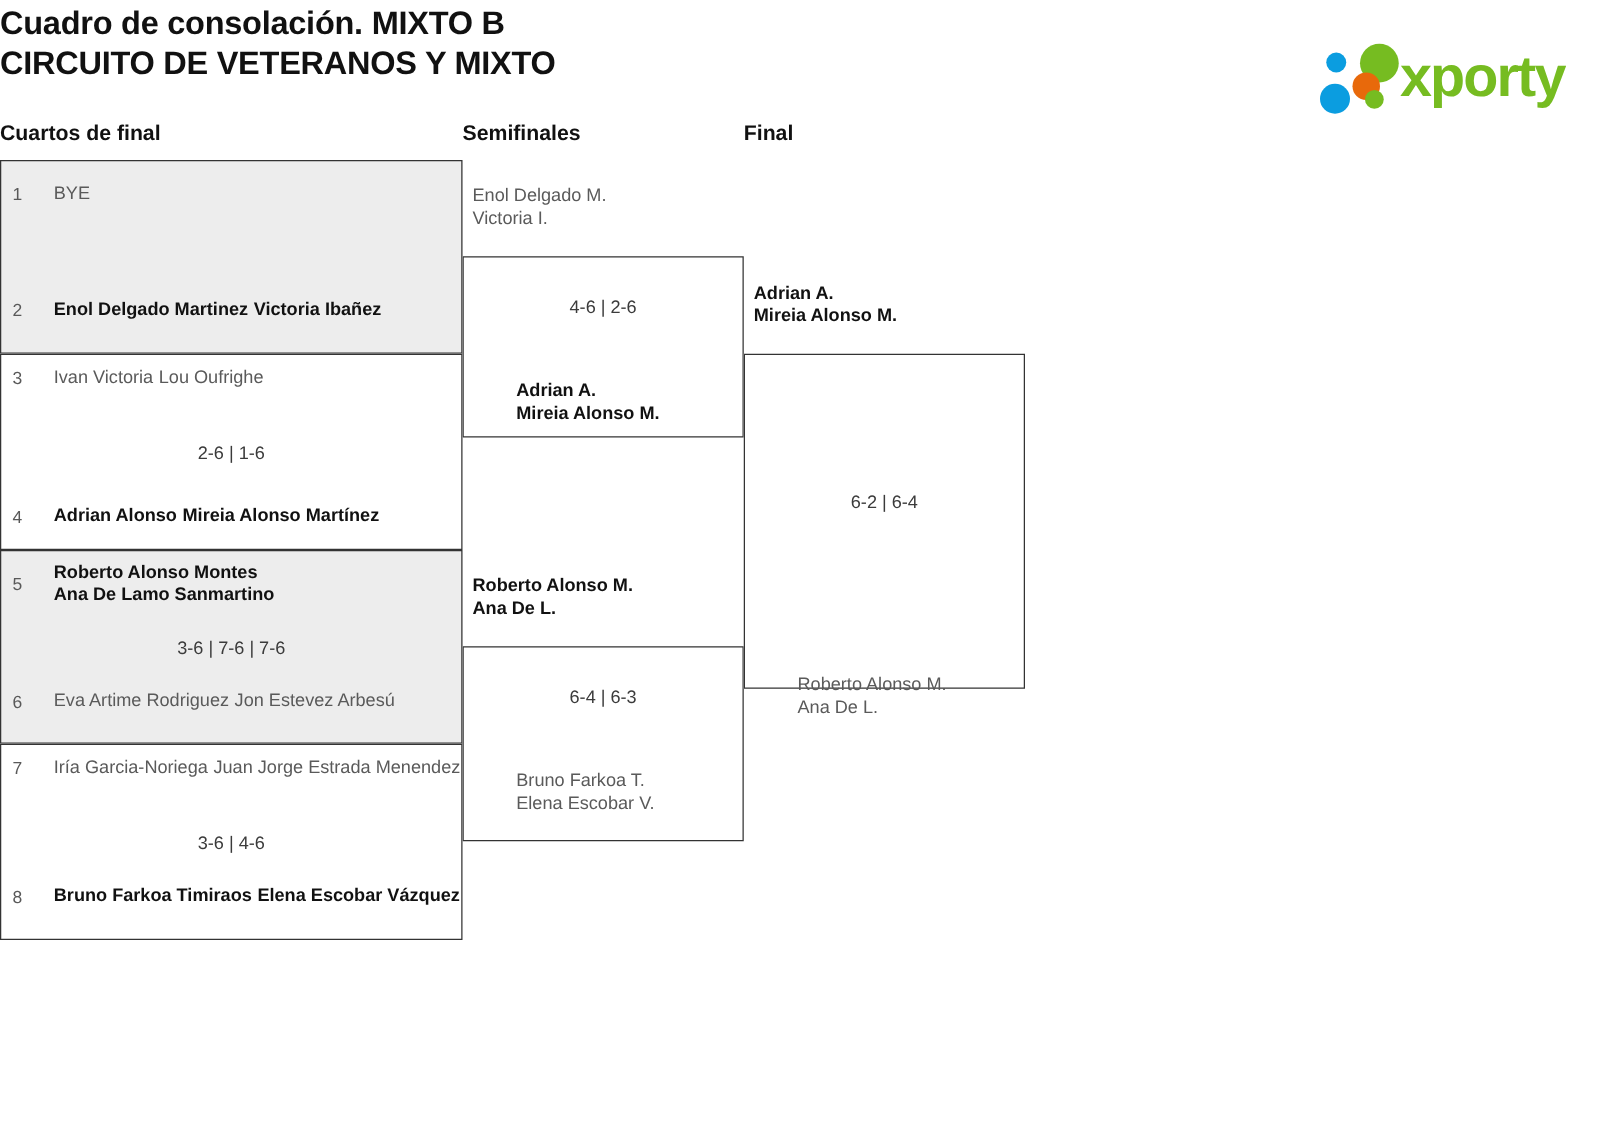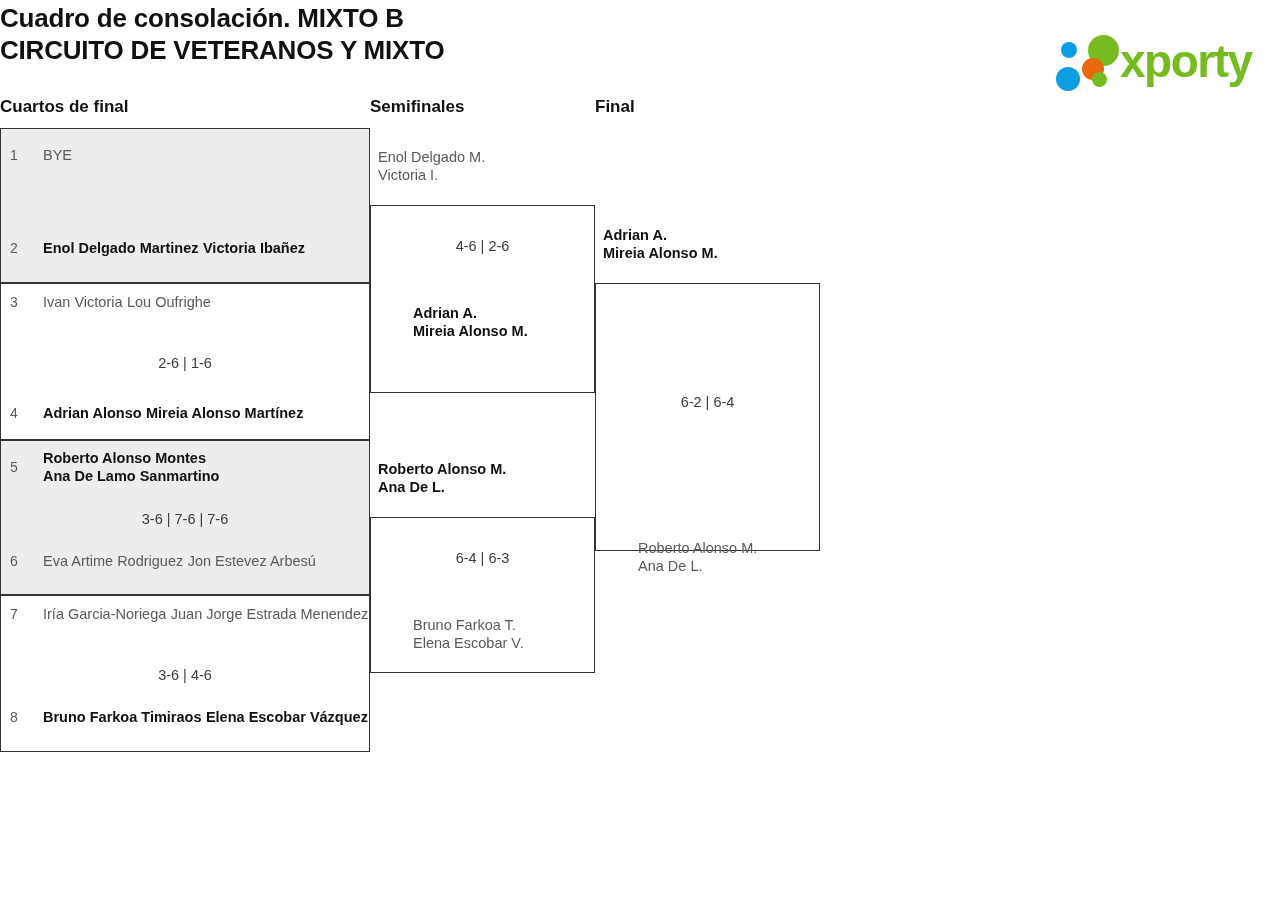--- a/index.html
+++ b/index.html
@@ -236,21 +236,21 @@
       <span class="pname">Elena Escobar Vázquez</span>
     </span>
   </div>
 </div>
 
 <div class="float-team" style="left:378px; top:148px;">
   <div class="pname">Enol Delgado M.</div>
   <div class="pname">Victoria I.</div>
 </div>
 
-<div class="match r2" style="left:370px; top:205px; width:225px; height:188px;text-decoration:underline;">
+<div class="match r2" style="left:370px; top:205px; width:225px; height:145px;text-decoration:underline;">
   <div class="score" style="top:31px;">4-6 | 2-6</div>
   <div class="team winner" style="top:98px;">
     <span class="names">
       <span class="pname">Adrian A.</span>
       <span class="pname">Mireia Alonso M.</span>
     </span>
   </div>
 </div>
 
 <div class="float-team" style="left:378px; top:460px;">

